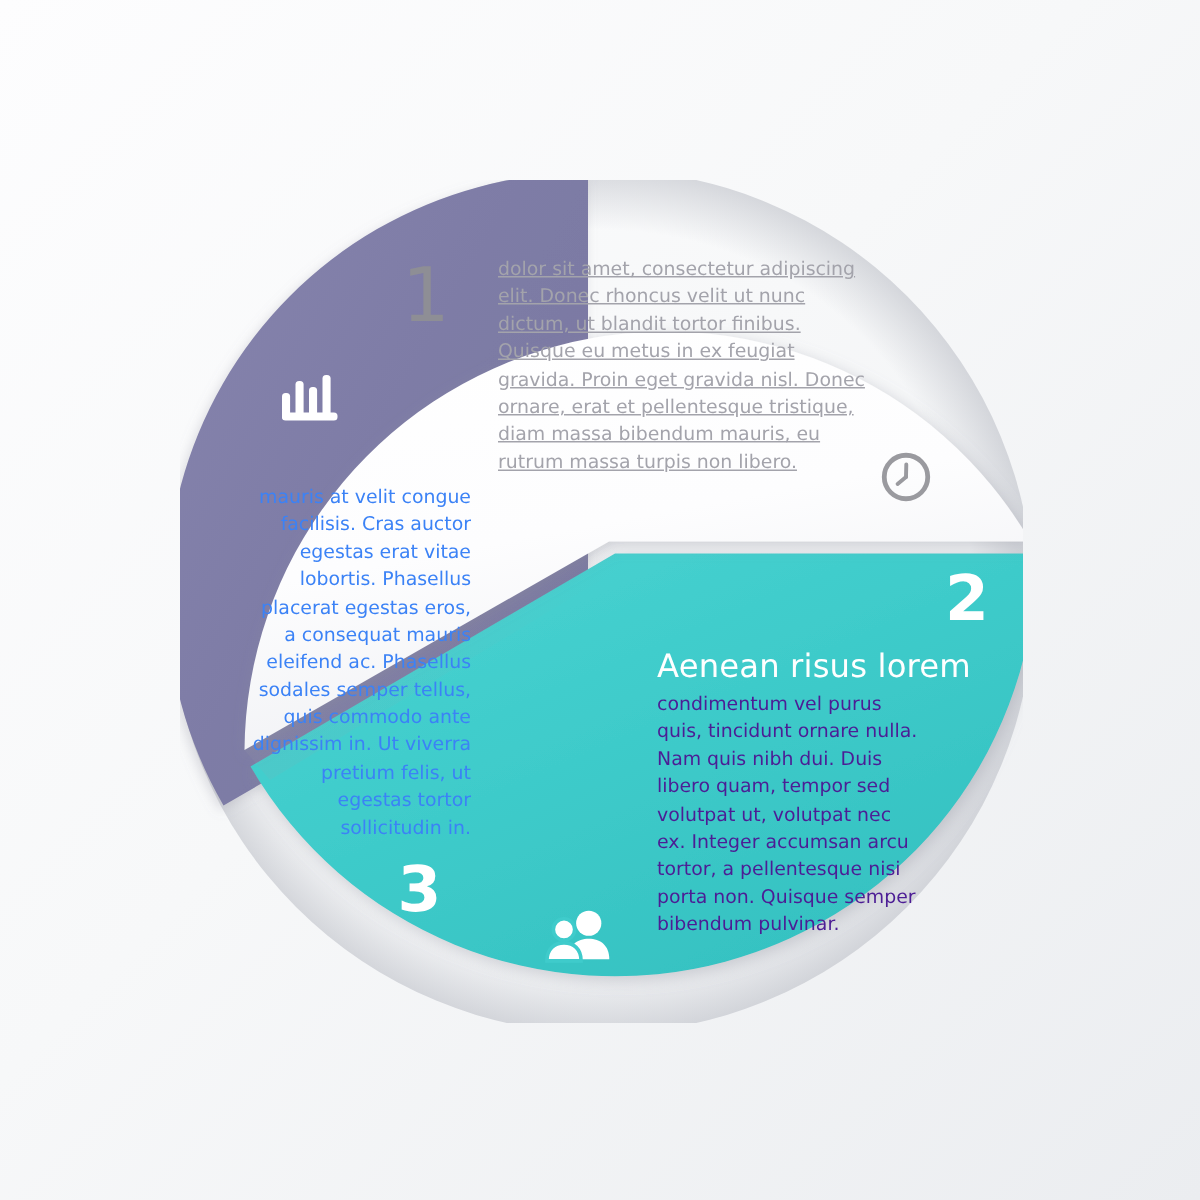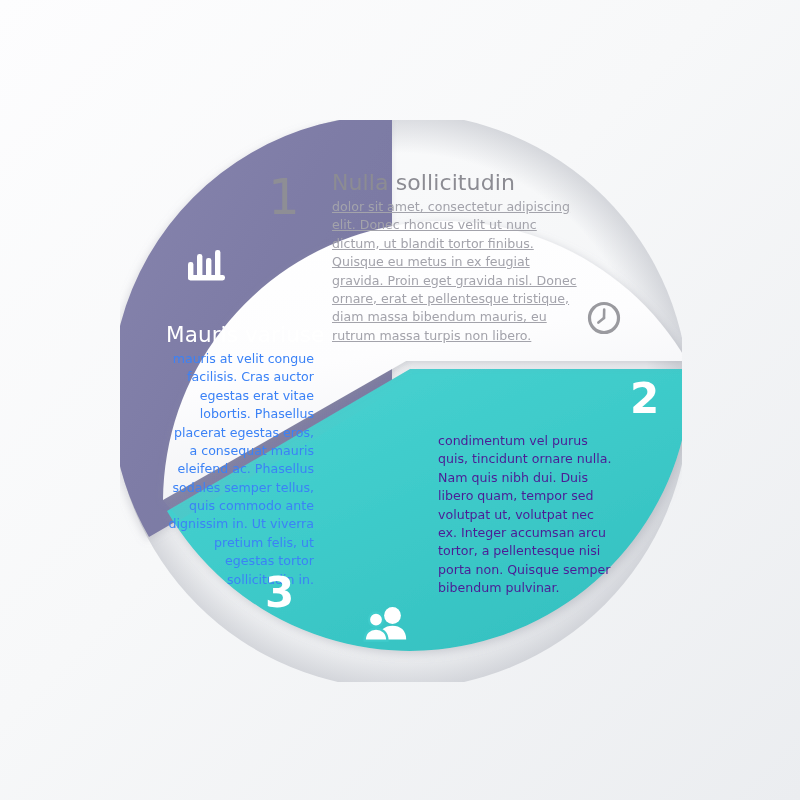--- a/index.html
+++ b/index.html
@@ -146,32 +146,31 @@
                  L 43 380
                  A 281 281 0 0 1 567 241
                  Z" fill="url(#gWhite)"></path>
       </g>
 
       <path d="M 286 241 L 43 380 L 60 400 L 300 255 Z" fill="url(#edgeShade)" opacity="0.25"></path>
     </svg>
   </div>
 
   <div class="seg-text" id="seg1-text">
-    <div class="seg-title" style="color: rgb(140, 140, 147);">Nulla sollicitudin</div>
     <div class="seg-body" style="color: rgb(163, 163, 171); text-decoration: underline;">dolor sit amet, consectetur adipiscing elit. Donec rhoncus velit ut nunc dictum, ut blandit tortor finibus. Quisque eu metus in ex feugiat gravida. Proin eget gravida nisl. Donec ornare, erat et pellentesque tristique, diam massa bibendum mauris, eu rutrum massa turpis non libero.</div>
   </div>
   <div class="seg-num" id="num1" style="color: rgb(142, 142, 149);">1</div>
 
   <div class="seg-text" id="seg2-text">
+    <div class="seg-title" style="color: rgb(255, 255, 255);">Aenean risus lorem</div>
     <div class="seg-body" style="color: #4c1d95;">condimentum vel purus quis, tincidunt ornare nulla. Nam quis nibh dui. Duis libero quam, tempor sed volutpat ut, volutpat nec ex. Integer accumsan arcu tortor, a pellentesque nisi porta non. Quisque semper bibendum pulvinar.</div>
   </div>
   <div class="seg-num" id="num2" style="color: rgb(255, 255, 255);">2</div>
 
   <div class="seg-text" id="seg3-text">
-    <div class="seg-title" style="color: rgb(255, 255, 255);">Mauris variuse</div>
     <div class="seg-body" style="color: #3b82f6;">mauris at velit congue facilisis. Cras auctor egestas erat vitae lobortis. Phasellus placerat egestas eros, a consequat mauris eleifend ac. Phasellus sodales semper tellus, quis commodo ante dignissim in. Ut viverra pretium felis, ut egestas tortor sollicitudin in.</div>
   </div>
   <div class="seg-num" id="num3" style="color: rgb(255, 255, 255);">3</div>
 
   <div class="icon-holder" id="icon-chart">
     <svg width="46" height="40" viewBox="0 0 46 40">
       <g fill="#ffffff">
         <rect x="2" y="14" width="5.4" height="18" rx="2.4"></rect>
         <rect x="11" y="6" width="5.4" height="26" rx="2.4"></rect>
         <rect x="20" y="10" width="5.4" height="22" rx="2.4"></rect>

